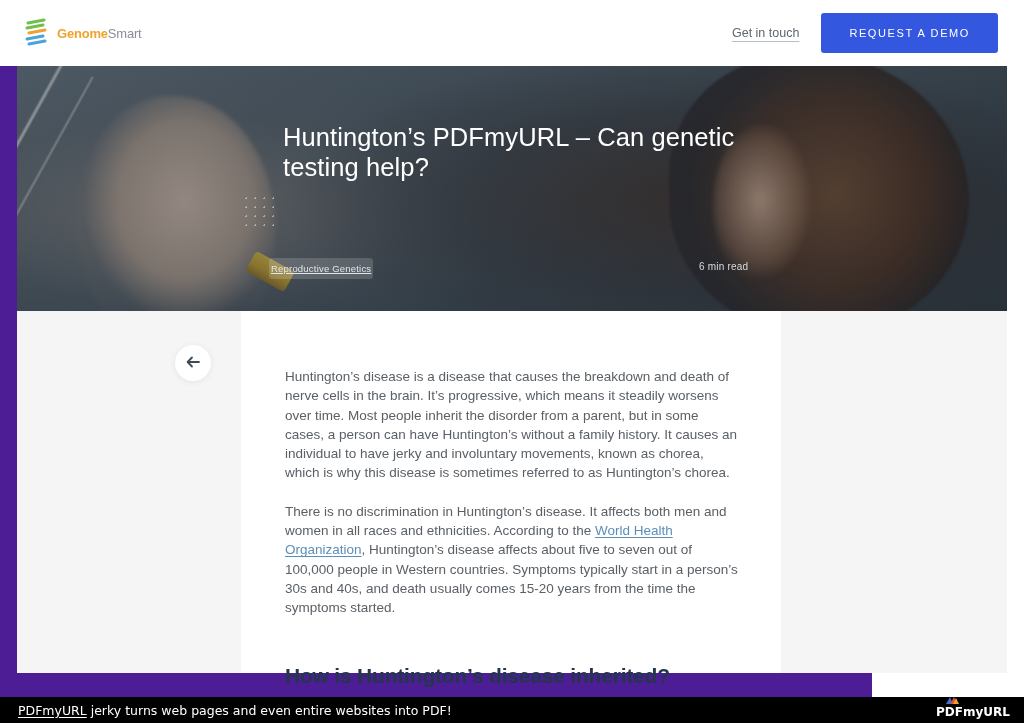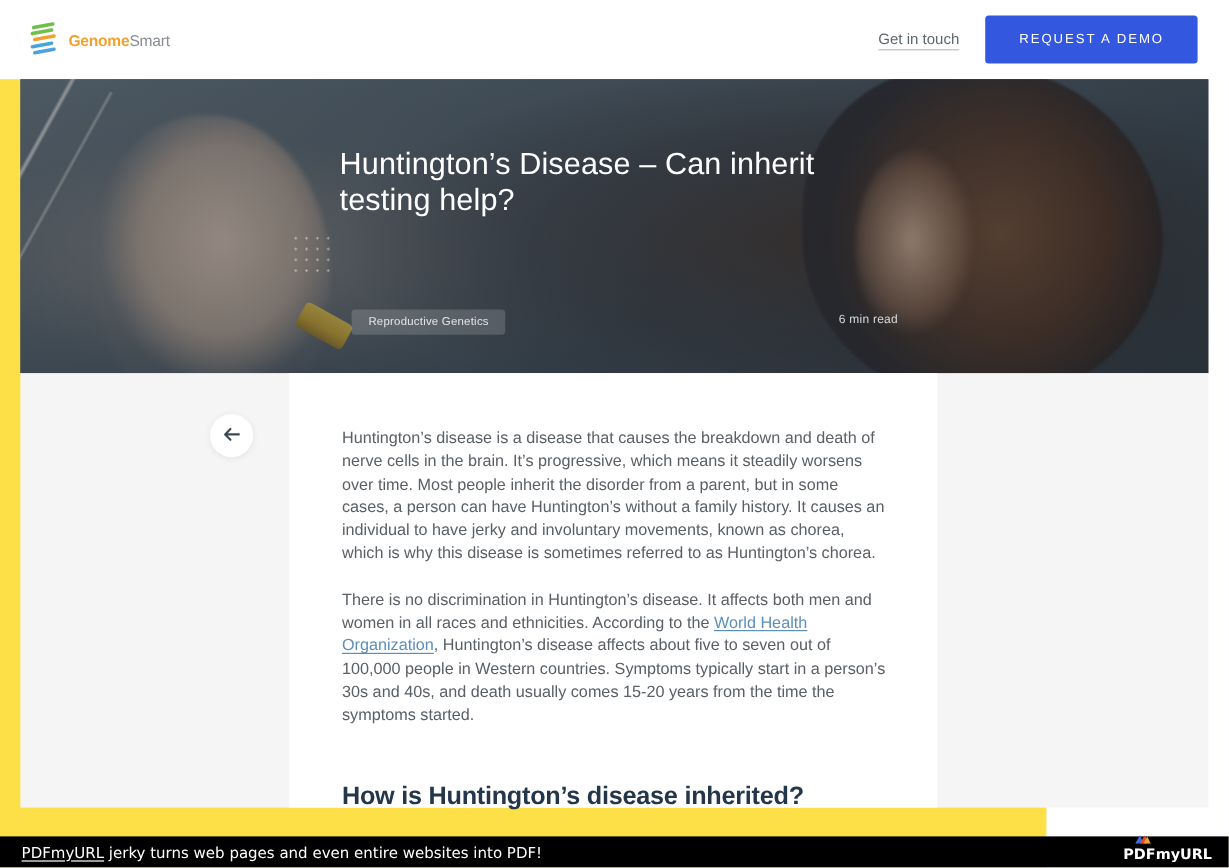--- a/index.html
+++ b/index.html
@@ -2,21 +2,21 @@
 <html><head>
 <meta charset="utf-8">
 <style>
   * { box-sizing: border-box; margin: 0; padding: 0; }
   html, body {
     width: 1024px; height: 723px;
     font-family: "Liberation Sans", sans-serif;
     background: #ffffff;
     overflow: hidden;
   }
-  .page { position: relative; width: 872px; height: 723px; background:#fde047; }
+  .page { position: relative; width: 872px; height: 723px; background:#4c1d95; }
 
   
   .header {
     position: absolute; top: 0; left: 0; width: 1024px; height: 66px;
     background: #ffffff; display: flex; align-items: center;
   }
   .logo-wrap { display: flex; align-items: center; margin-left: 24px; }
   .logo-mark { width: 30px; height: 30px; position: relative; margin-right: 3px; }
   .logo-text { font-size: 13px; font-weight: bold; letter-spacing: -0.2px; line-height: 1; }
   .logo-text .g { color: #f0a22e; }
@@ -97,44 +97,44 @@
     position: absolute; left: 225px; top: 128px; width: 34px; height: 34px;
     background-image: radial-gradient(rgba(255,255,255,0.45) 1px, transparent 1px);
     background-size: 9px 9px;
   }
   .hero-title {
     position: absolute; left: 266px; top: 57px; width: 470px;
     color: #ffffff; font-size: 25.5px; font-weight: normal; line-height: 1.16;
     letter-spacing: 0.1px;
   }
   .hero-badge {
-    position: absolute; left: 276px; top: 192px;
+    position: absolute; left: 252px; top: 192px;
     background: rgba(255,255,255,0.16); color: #e3e6e9;
-    font-size: 9.5px; padding: 5px 14px; border-radius: 3px; letter-spacing: 0.2px;
+    font-size: 9.5px; padding: 5px 2px; border-radius: 3px; letter-spacing: 0.2px; text-decoration: underline;
   }
   .hero-readtime {
     position: absolute; left: 682px; top: 195px;
     color: #d6dadd; font-size: 10px; letter-spacing: 0.2px;
   }
 
   
   .body-grey {
     position: absolute; top: 311px; left: 17px; width: 990px; height: 362px;
     background: #f5f5f5;
   }
   .article-card {
     position: absolute; top: 311px; left: 241px; width: 540px; height: 362px;
     background: #ffffff;
   }
   .back-btn {
     position: absolute; top: 345px; left: 175px; width: 36px; height: 36px;
     border-radius: 50%; background: #ffffff; display: flex; align-items: center;
     justify-content: center; box-shadow: 0 1px 6px rgba(0,0,0,0.07); cursor: pointer; border: none;
   }
-  .article-body { position: absolute; top: 0; left: 44px; width: 455px; padding-top: 44px; }
+  .article-body { position: absolute; top: 12px; left: 44px; width: 455px; padding-top: 44px; }
   .para {
     font-size: 13.5px; line-height: 19.3px; color: #5a6066; margin-bottom: 19px;
   }
   .para a { color: #5b8fb9; text-decoration: underline; text-underline-offset: 2px; }
   .section-h2 {
     font-size: 21px; font-weight: bold; color: #24374a; letter-spacing: -0.2px;
     margin-top: 46px;
   }
 
   
@@ -202,21 +202,21 @@
       <div class="hand"></div>
       <div class="swab"></div>
       <div class="swab2"></div>
       <div class="cap"></div>
       <div class="face"></div>
       <div class="face-skin"></div>
       <div class="veil"></div>
     </div>
     <div class="hero-inner">
       <div class="dot-grid"></div>
-      <h1 class="hero-title">Huntington’s Disease – Can inherit testing help?</h1>
+      <h1 class="hero-title">Huntington’s PDFmyURL – Can genetic testing help?</h1>
       <span class="hero-badge">Reproductive Genetics</span>
       <span class="hero-readtime">6 min read</span>
     </div>
   </div>
 
   <div class="body-grey"></div>
 
   <button class="back-btn">
     <span>
       <svg width="16" height="16" viewBox="0 0 16 16">

